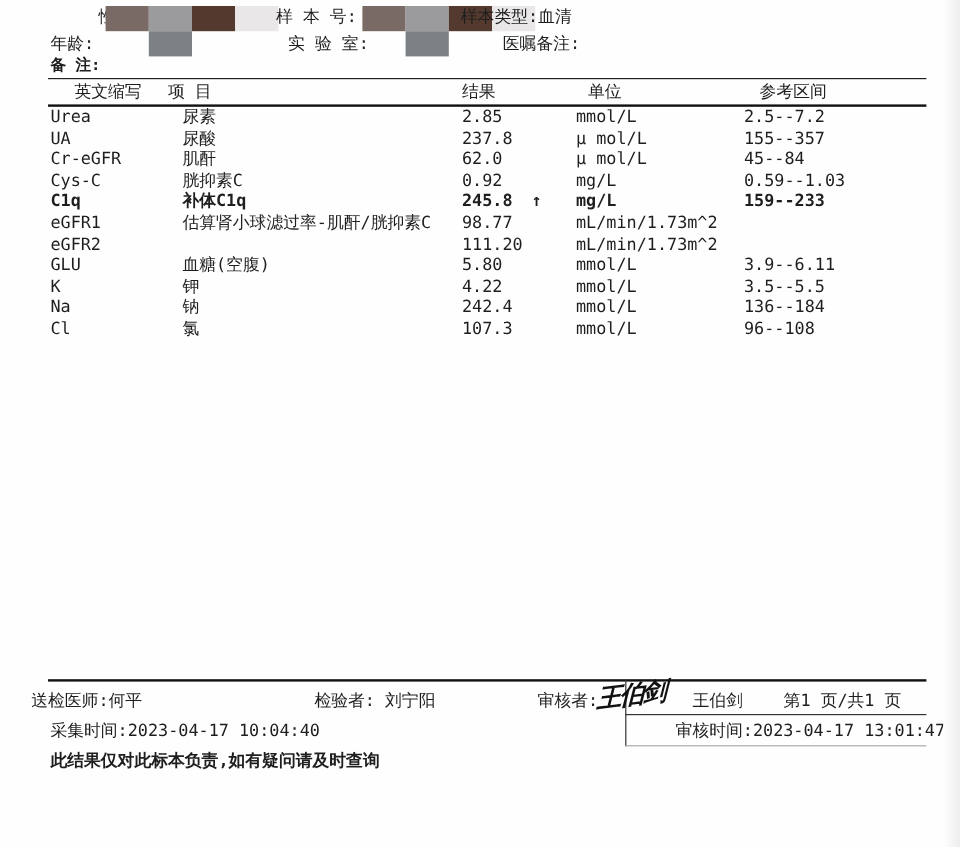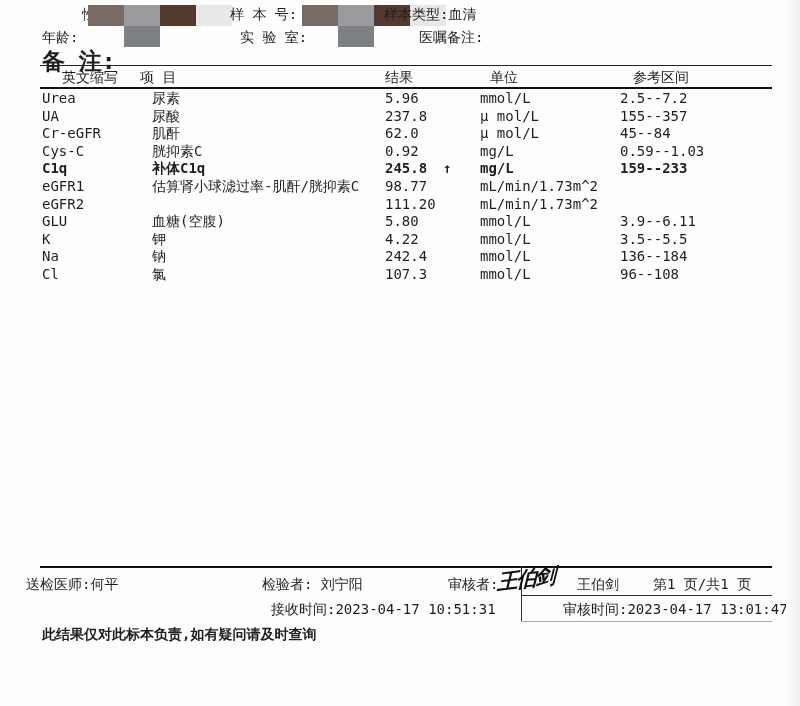--- a/index.html
+++ b/index.html
@@ -71,35 +71,35 @@
       <span class="red-block" style="background: rgb(125, 129, 134);"></span>
     </span>
 
   <span class="abs" style="left:240px;top:29px;">实 验 室:</span>
   <span class="red-row" style="left:338px;top:26px;">
       <span class="red-block" style="background: rgb(125, 129, 134);"></span>
     </span>
 
   <span class="abs" style="left:384px;top:29px;padding-left:35px;">医嘱备注:</span>
 
-  <span class="abs bold" style="left:42px;top:47px;font-size:23px;">备  注:</span>
+  <span class="abs bold" style="left:42px;top:47px;font-size:13px;">备  注:</span>
   <div class="remark-line"></div>
 
   <span class="abs th-abbr" style="top:69px;">英文缩写</span>
   <span class="abs th-name" style="top:69px;">项  目</span>
   <span class="abs th-result" style="top:69px;">结果</span>
   <span class="abs th-unit" style="top:69px;">单位</span>
   <span class="abs th-range" style="top:69px;">参考区间</span>
   <div class="thead-rule"></div>
 
   <div class="results">
     <div class="rrow">
       <span class="cell c-abbr">Urea</span>
       <span class="cell c-name">尿素</span>
-      <span class="cell c-result">5.96</span>
+      <span class="cell c-result">2.85</span>
       <span class="cell c-flag"></span>
       <span class="cell c-unit">mmol/L</span>
       <span class="cell c-range">2.5--7.2</span>
     </div>
 
     <div class="rrow">
       <span class="cell c-abbr">UA</span>
       <span class="cell c-name">尿酸</span>
       <span class="cell c-result">237.8</span>
       <span class="cell c-flag"></span>
@@ -193,19 +193,19 @@
   <div class="footer-midline"></div>
   <div class="footer-botline"></div>
 
   <span class="abs" style="left:26px;top:576px;">送检医师:何平</span>
   <span class="abs" style="left:262px;top:576px;">检验者: 刘宁阳</span>
   <span class="abs" style="left:448px;top:576px;">审核者:</span>
   <span class="signature">王伯剑</span>
   <span class="abs" style="left:577px;top:576px;">王伯剑</span>
   <span class="abs" style="left:653px;top:576px;">第1 页/共1 页</span>
 
-  <span class="abs" style="left:271px;top:601px;">接收时间:2023-04-17 10:51:31</span>
+  <span class="abs" style="left:42px;top:601px;">采集时间:2023-04-17 10:04:40</span>
   <span class="abs" style="left:563px;top:601px;">审核时间:2023-04-17 13:01:47</span>
 
   <span class="abs bold" style="left:42px;top:626px;">此结果仅对此标本负责,如有疑问请及时查询</span>
 
   <div class="edge-shade"></div>
 </div>
 
 </body></html>

